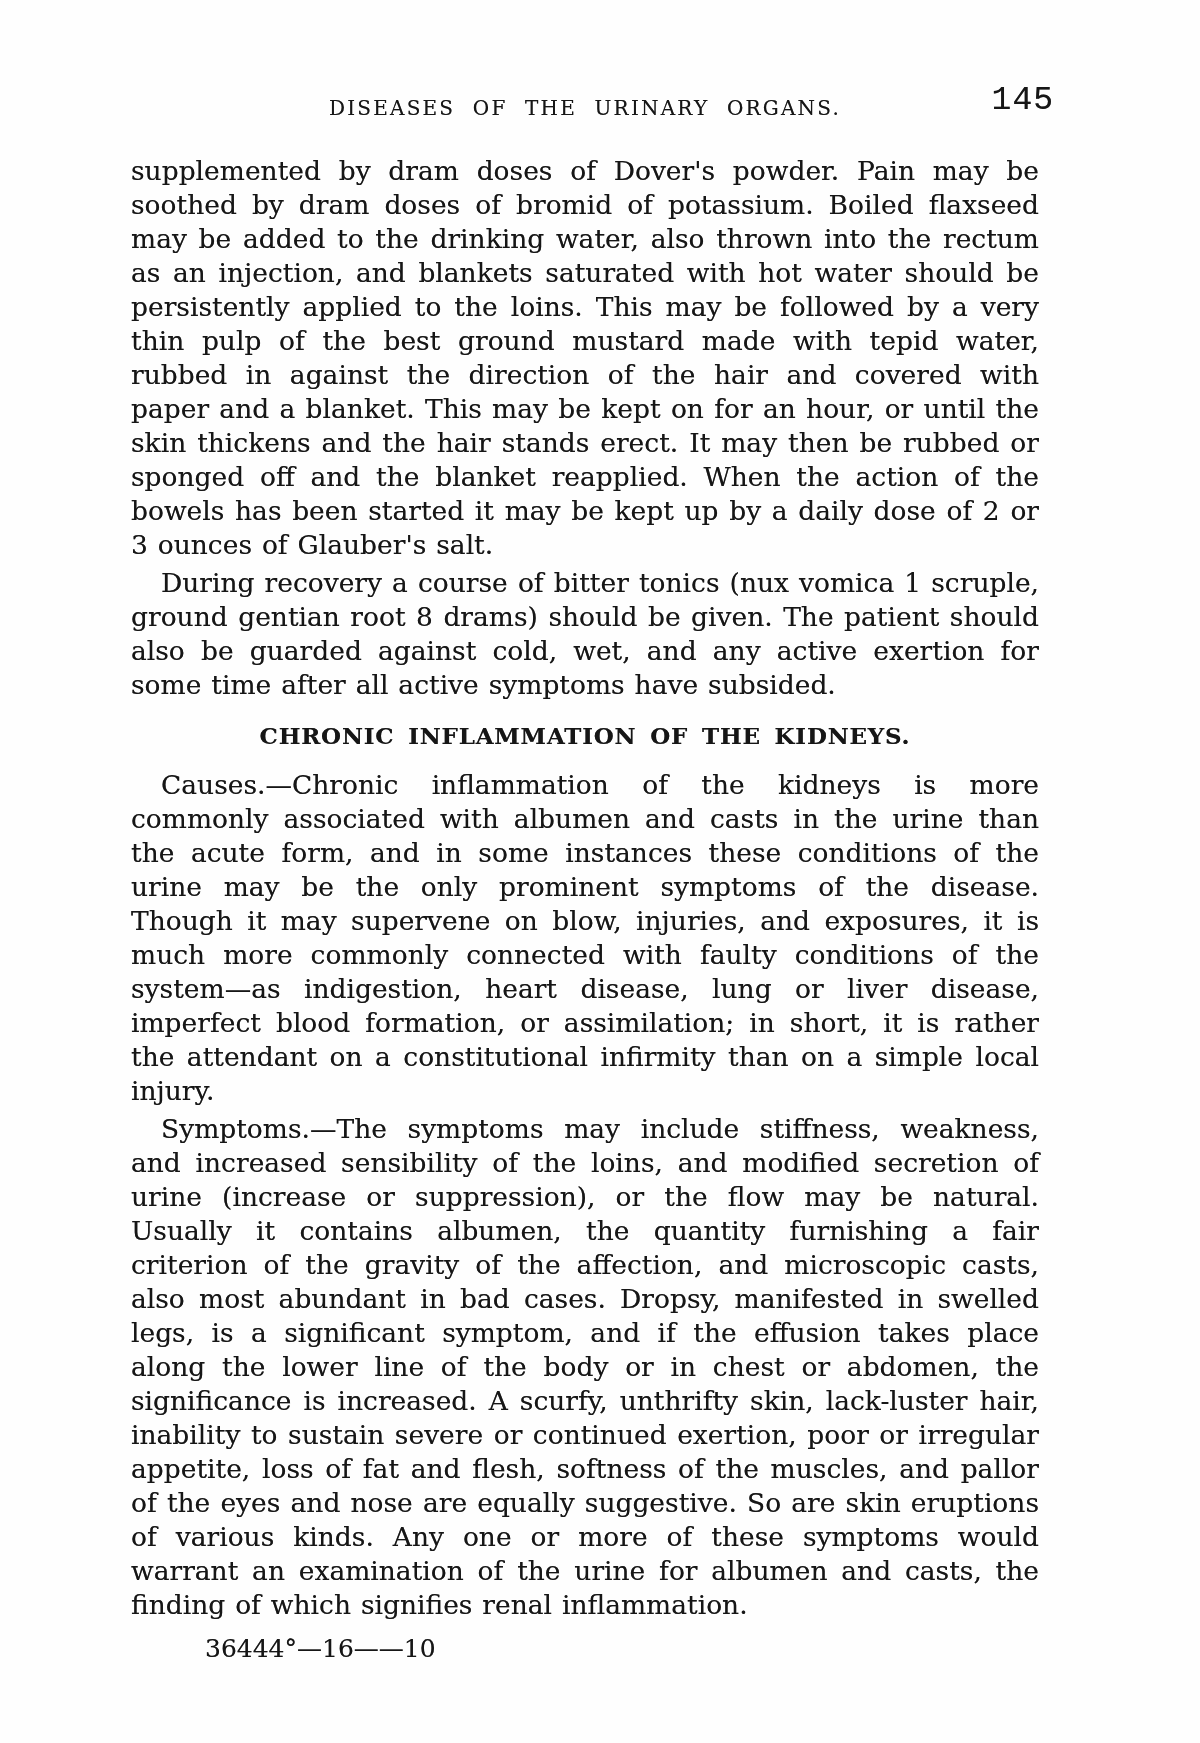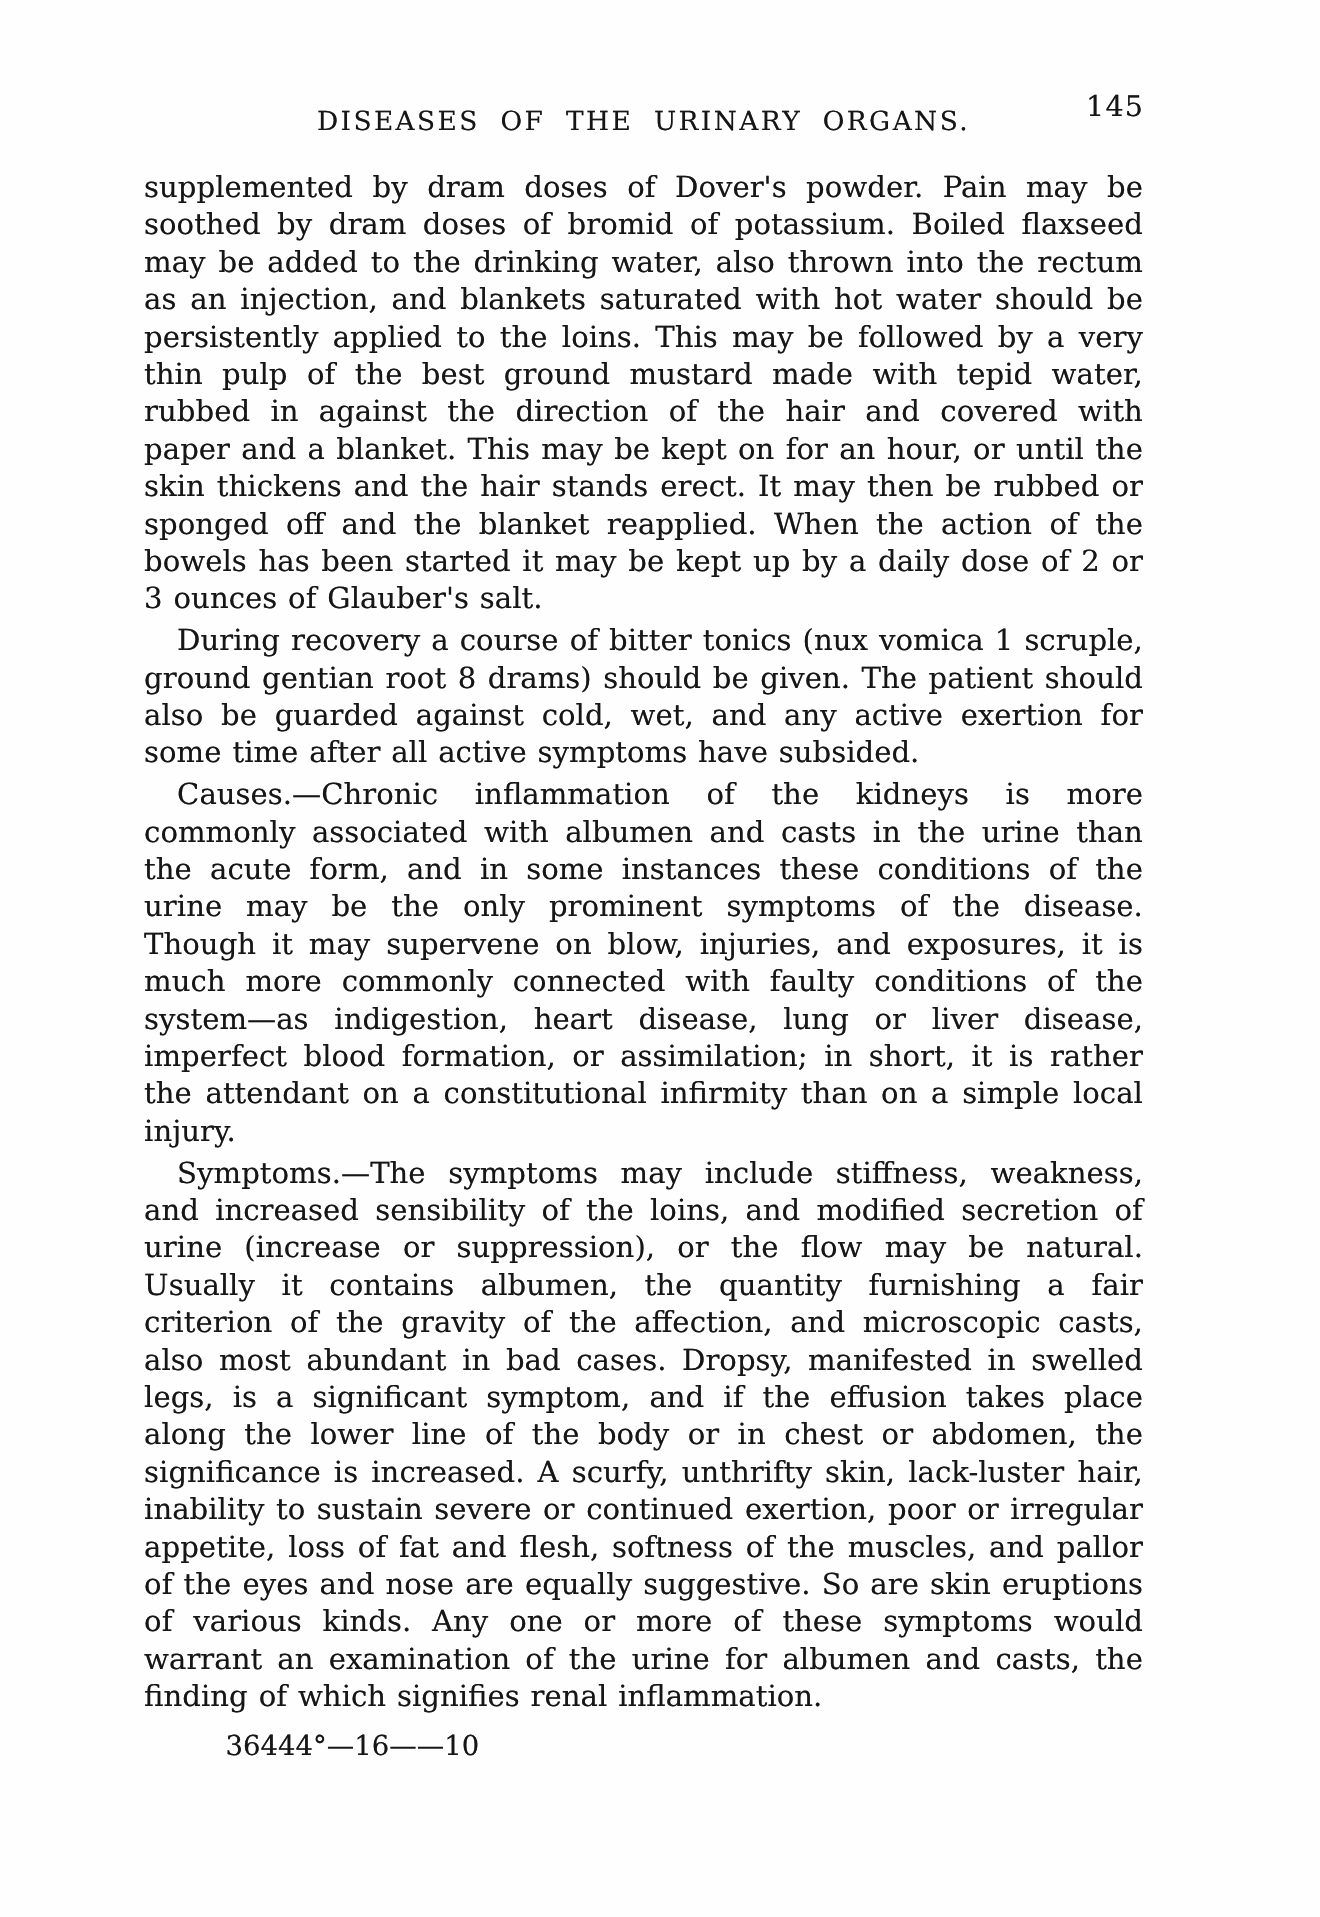--- a/index.html
+++ b/index.html
@@ -13,30 +13,31 @@
     position: relative;
     width: 1200px; height: 1743px;
     background: #fefefe;
     overflow: hidden;
     text-shadow: 0 0 0.6px rgba(0,0,0,0.55);
   }
   .running-title {
     position: absolute;
     top: 96px; left: 127px; width: 916px;
     text-align: center;
-    font-size: 24px;
+    font-size: 20px;
     letter-spacing: 2.2px;
     word-spacing: 9px;
     white-space: nowrap;
   }
   .page-number {
     position: absolute;
-    top: 82px; right: 160px;
-    font-size: 26px;
+    top: 82px; right: 146px;
+    font-size: 33px;
     letter-spacing: 1px;
+    font-family: Liberation Mono, monospace;
   }
   .body-text {
     position: absolute;
     top: 150px; left: 127px; width: 916px;
     font-size: 26.5px;
     line-height: 34px;
     text-align: justify;
     word-spacing: 1.5px;
   }
   .body-text p {
@@ -70,20 +71,21 @@
   <div class="running-title">DISEASES OF THE URINARY ORGANS.</div>
 
   <div class="page-number">145</div>
 
   <div class="body-text">
 
     <p class="continuation">supplemented by dram doses of Dover's powder. Pain may be soothed by dram doses of bromid of potassium. Boiled flaxseed may be added to the drinking water, also thrown into the rectum as an injection, and blankets saturated with hot water should be persistently applied to the loins. This may be followed by a very thin pulp of the best ground mustard made with tepid water, rubbed in against the direction of the hair and covered with paper and a blanket. This may be kept on for an hour, or until the skin thickens and the hair stands erect. It may then be rubbed or sponged off and the blanket reapplied. When the action of the bowels has been started it may be kept up by a daily dose of 2 or 3 ounces of Glauber's salt.</p>
 
     <p>During recovery a course of bitter tonics (nux vomica 1 scruple, ground gentian root 8 drams) should be given. The patient should also be guarded against cold, wet, and any active exertion for some time after all active symptoms have subsided.</p>
 
+    <h2 class="section-heading">CHRONIC INFLAMMATION OF THE KIDNEYS.</h2>
 
     <p><span class="lead">Causes.</span><span>—Chronic inflammation of the kidneys is more commonly associated with albumen and casts in the urine than the acute form, and in some instances these conditions of the urine may be the only prominent symptoms of the disease. Though it may supervene on blow, injuries, and exposures, it is much more commonly connected with faulty conditions of the system—as indigestion, heart disease, lung or liver disease, imperfect blood formation, or assimilation; in short, it is rather the attendant on a constitutional infirmity than on a simple local injury.</span></p>
 
 
     <p><span class="lead">Symptoms.</span><span>—The symptoms may include stiffness, weakness, and increased sensibility of the loins, and modified secretion of urine (increase or suppression), or the flow may be natural. Usually it contains albumen, the quantity furnishing a fair criterion of the gravity of the affection, and microscopic casts, also most abundant in bad cases. Dropsy, manifested in swelled legs, is a significant symptom, and if the effusion takes place along the lower line of the body or in chest or abdomen, the significance is increased. A scurfy, unthrifty skin, lack-luster hair, inability to sustain severe or continued exertion, poor or irregular appetite, loss of fat and flesh, softness of the muscles, and pallor of the eyes and nose are equally suggestive. So are skin eruptions of various kinds. Any one or more of these symptoms would warrant an examination of the urine for albumen and casts, the finding of which signifies renal inflammation.</span></p>
 
     <div class="footer-sig">36444°—16——10</div>
 
   </div>
 

